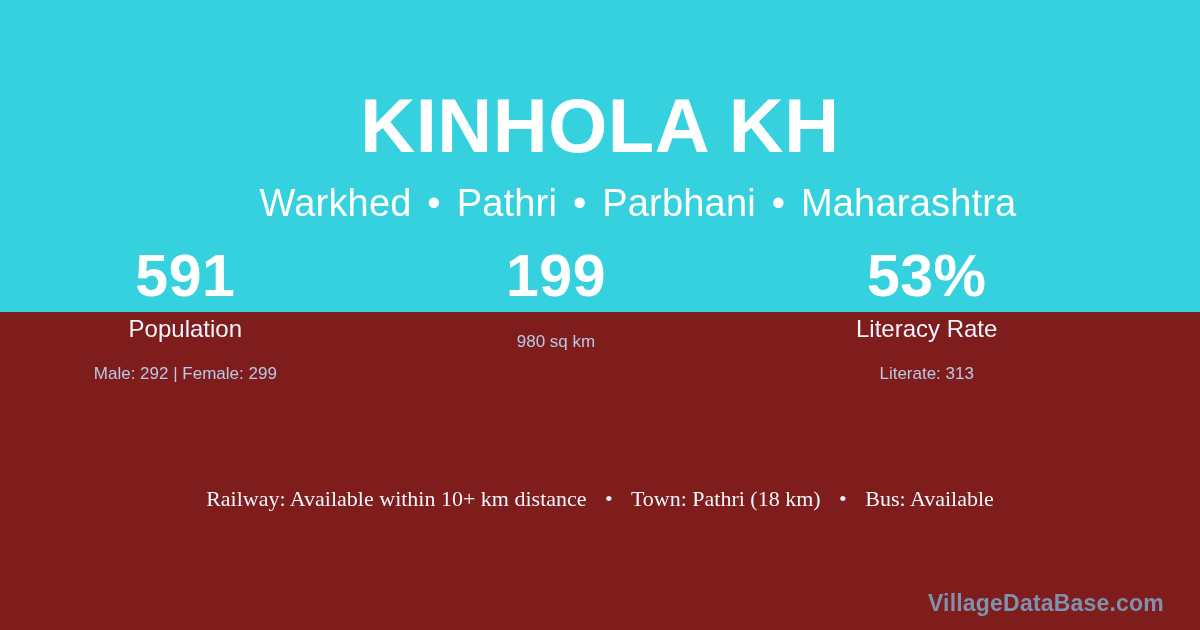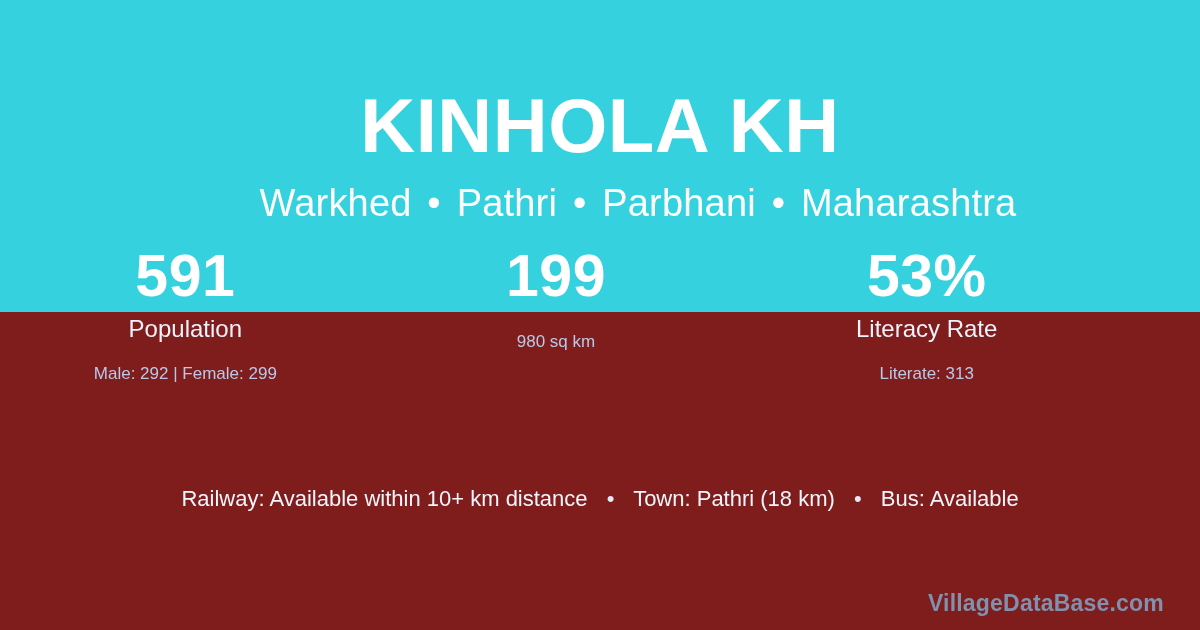--- a/index.html
+++ b/index.html
@@ -121,20 +121,21 @@
   .amenities {
     position: absolute;
     left: 0;
     top: 484px;
     width: 1200px;
     text-align: center;
     font-size: 22px;
     font-weight: normal;
     line-height: 30px;
     color: #f2f5fc;
+    font-family: Liberation Serif, serif;
   }
 
   .amenities .sep {
     padding: 0 13px;
     color: #e2e9f7;
   }
 
   
   .watermark {
     position: absolute;

